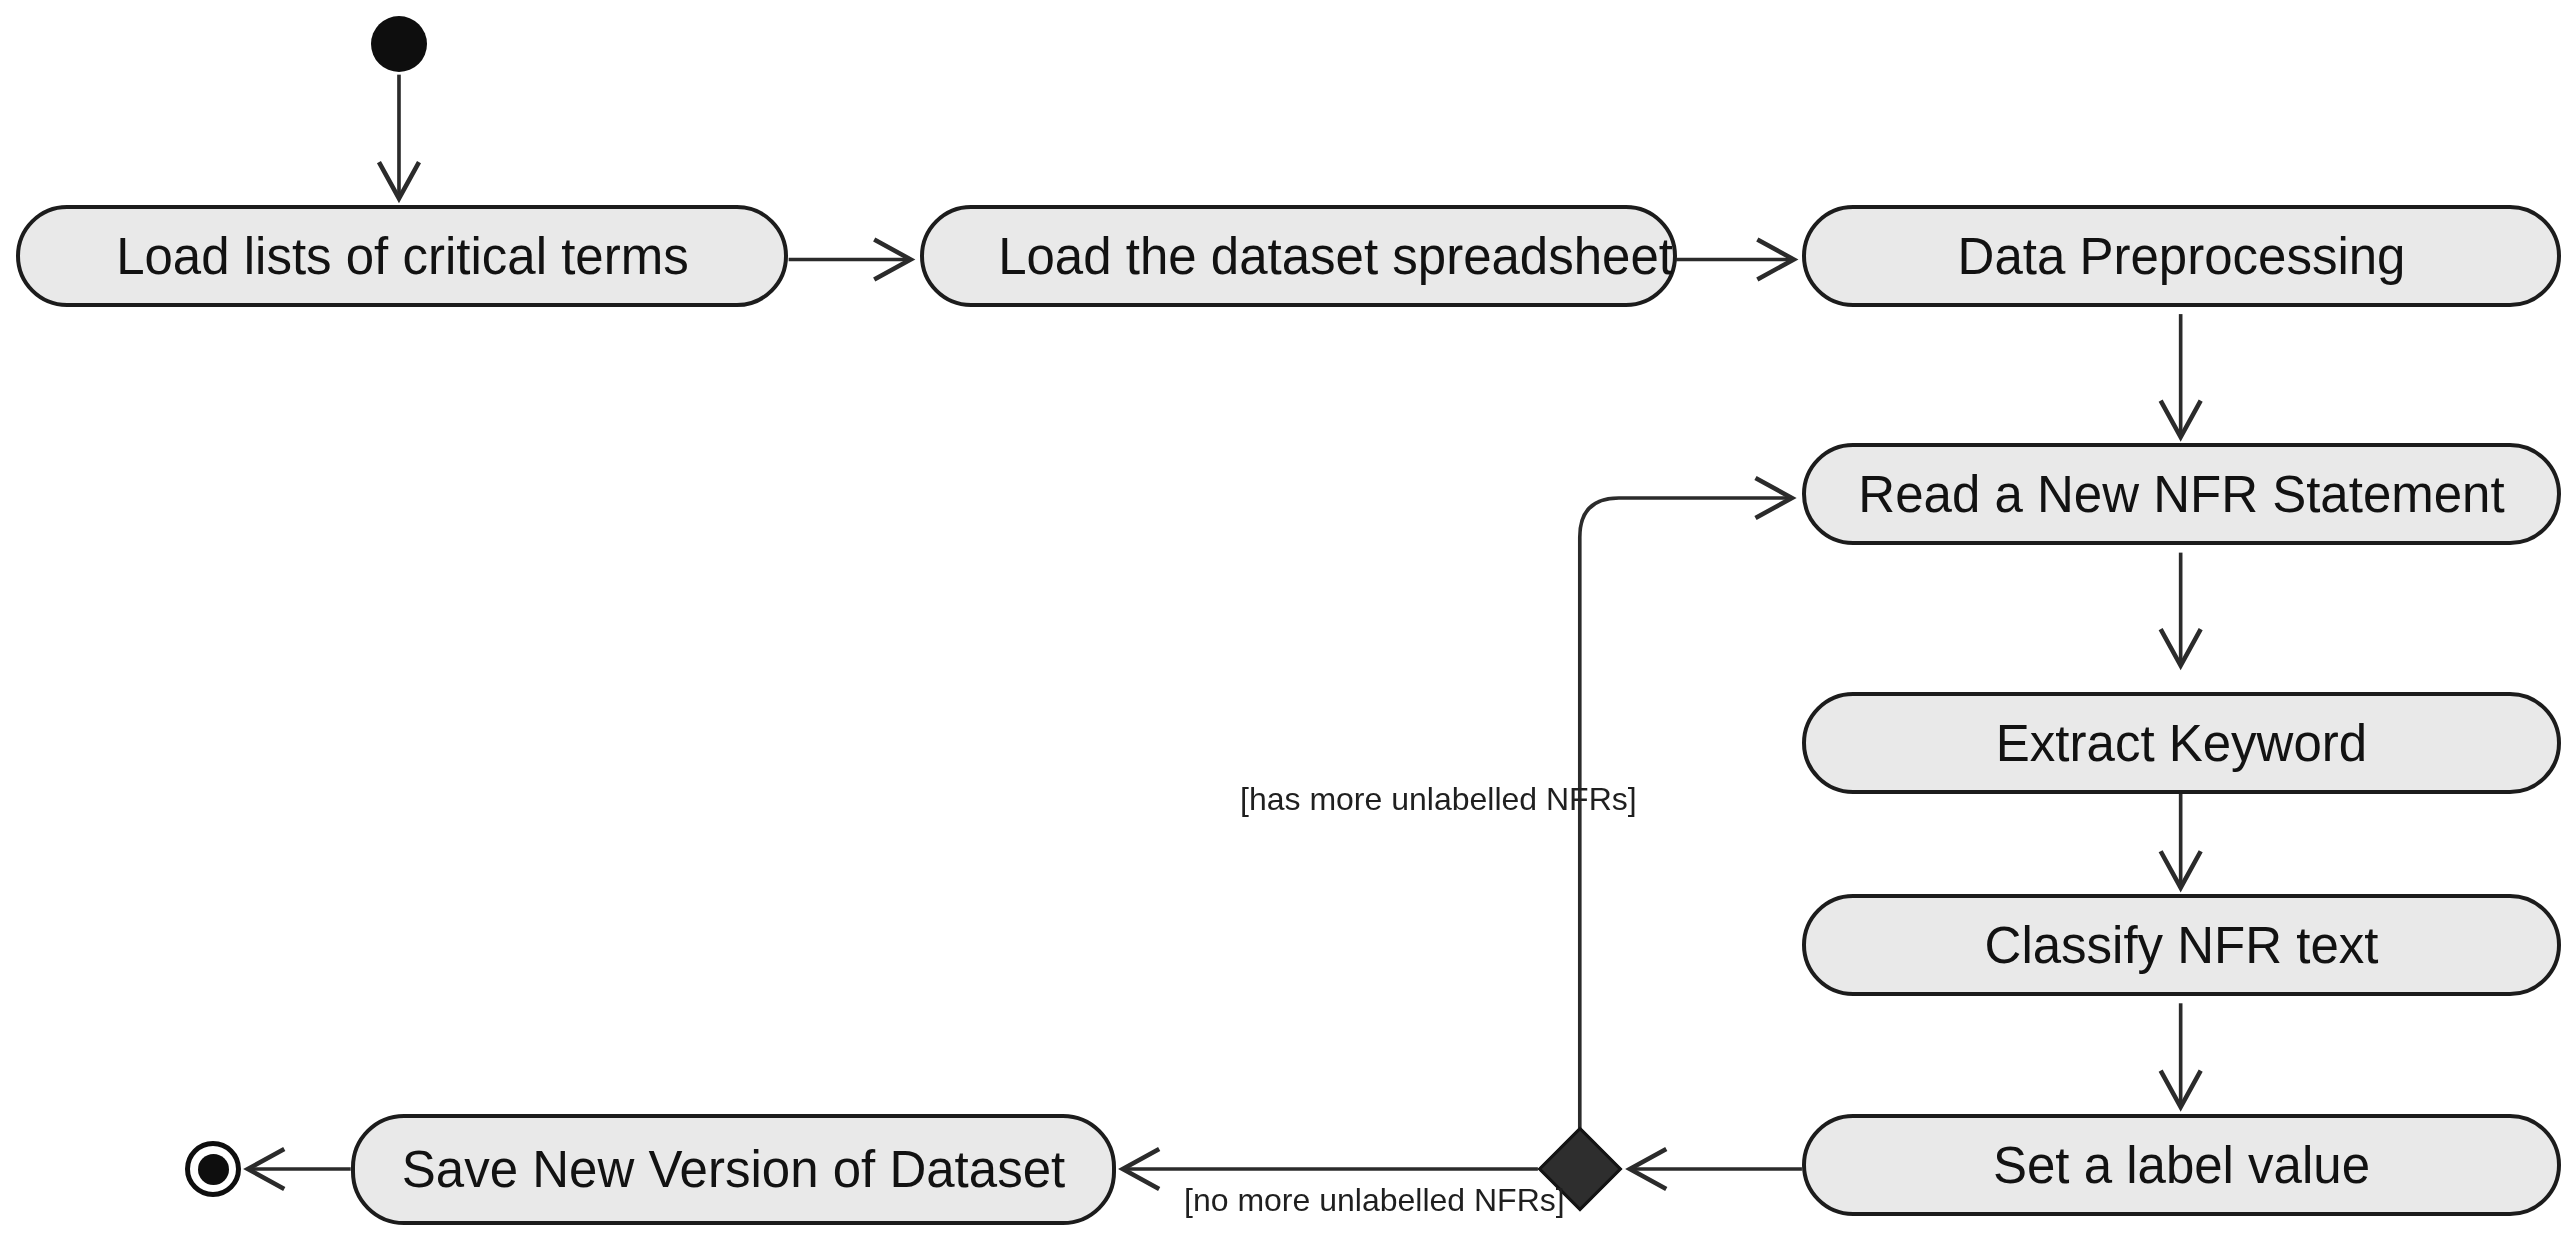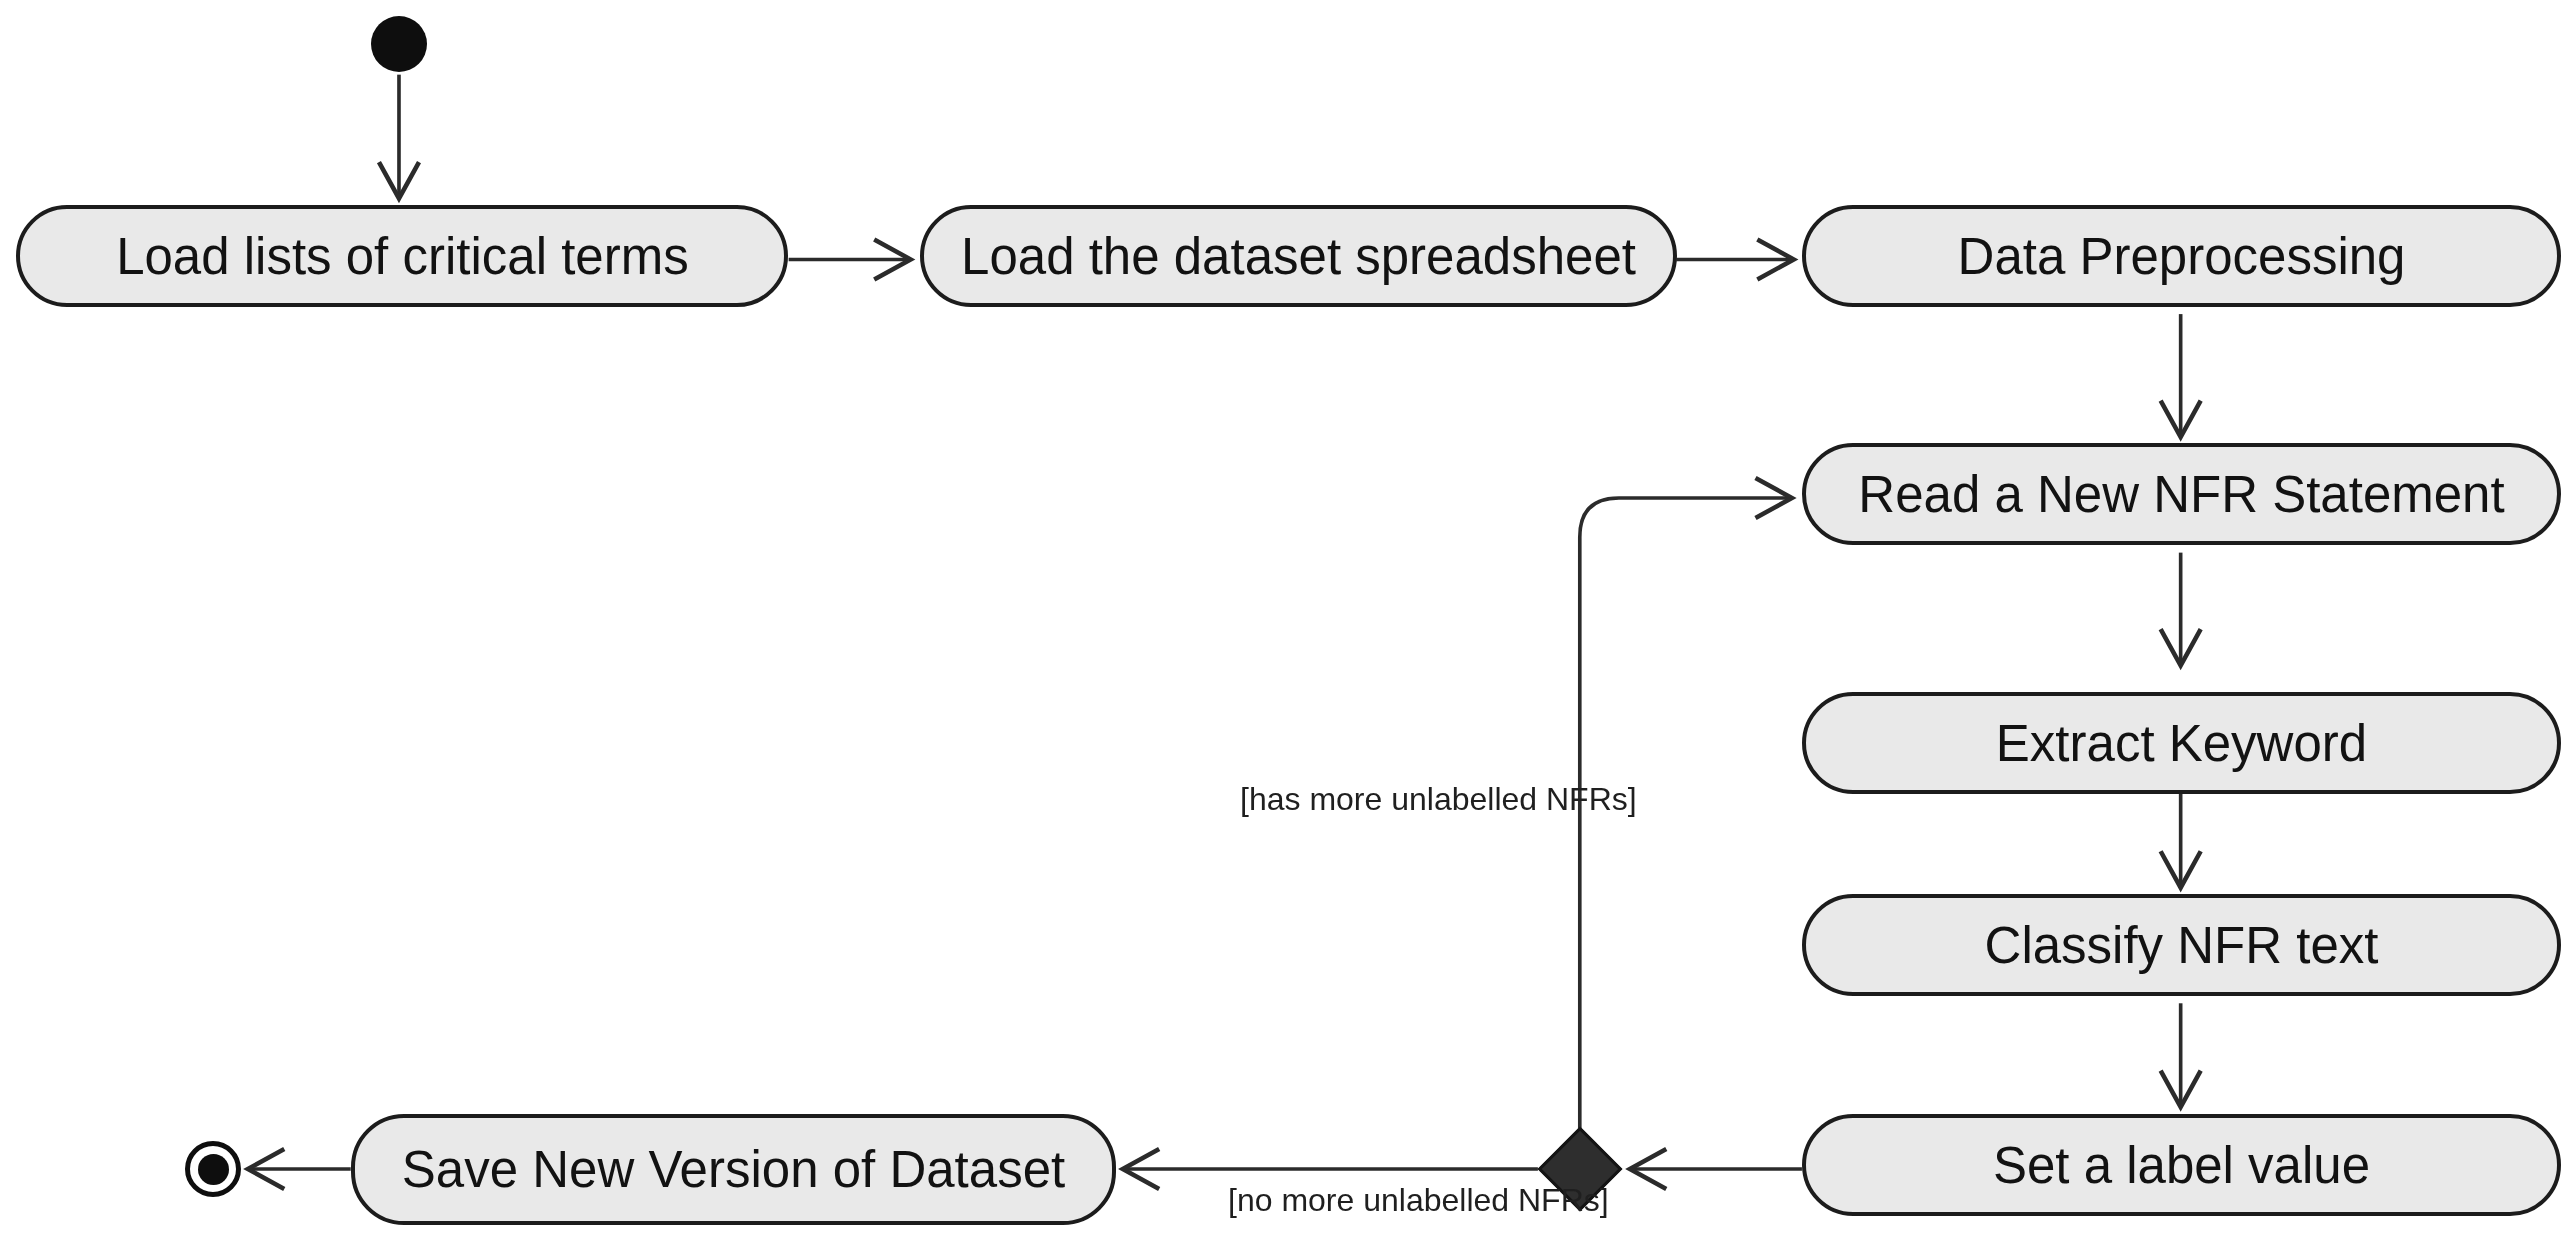--- a/index.html
+++ b/index.html
@@ -69,24 +69,24 @@
     background: #0e0e0e;
     border-radius: 50%;
   }
   .guard {
     position: absolute;
     font-size: 32px;
     color: #1f1f1f;
     white-space: nowrap;
   }
   #guard-has-more { left: 1240px; top: 781px; }
-  #guard-no-more  { left: 1184px; top: 1182px; margin-left: 44px; }
+  #guard-no-more  { left: 1184px; top: 1182px; }
 
   #act-load-terms         { left: 16.4px;   top: 205px;  width: 772px; }
-  #act-load-dataset       { left: 920px; top: 205px;  width: 757px; }
+  #act-load-dataset       { left: 920px; top: 205px;  width: 757px; justify-content: flex-end; }
   #act-data-preprocessing { left: 1802px; top: 205px;  width: 759px; }
   #act-read-nfr           { left: 1802px; top: 443px;  width: 759px; justify-content: center; }
   #act-extract-keyword    { left: 1802px; top: 692px;  width: 759px; }
   #act-classify-nfr       { left: 1802px; top: 894px;  width: 759px; }
   #act-set-label          { left: 1802px; top: 1114px; width: 759px; }
   #act-save-dataset       { left: 351px;  top: 1114px; width: 765px; height: 111px; }
 </style>
 </head>
 <body>
 

